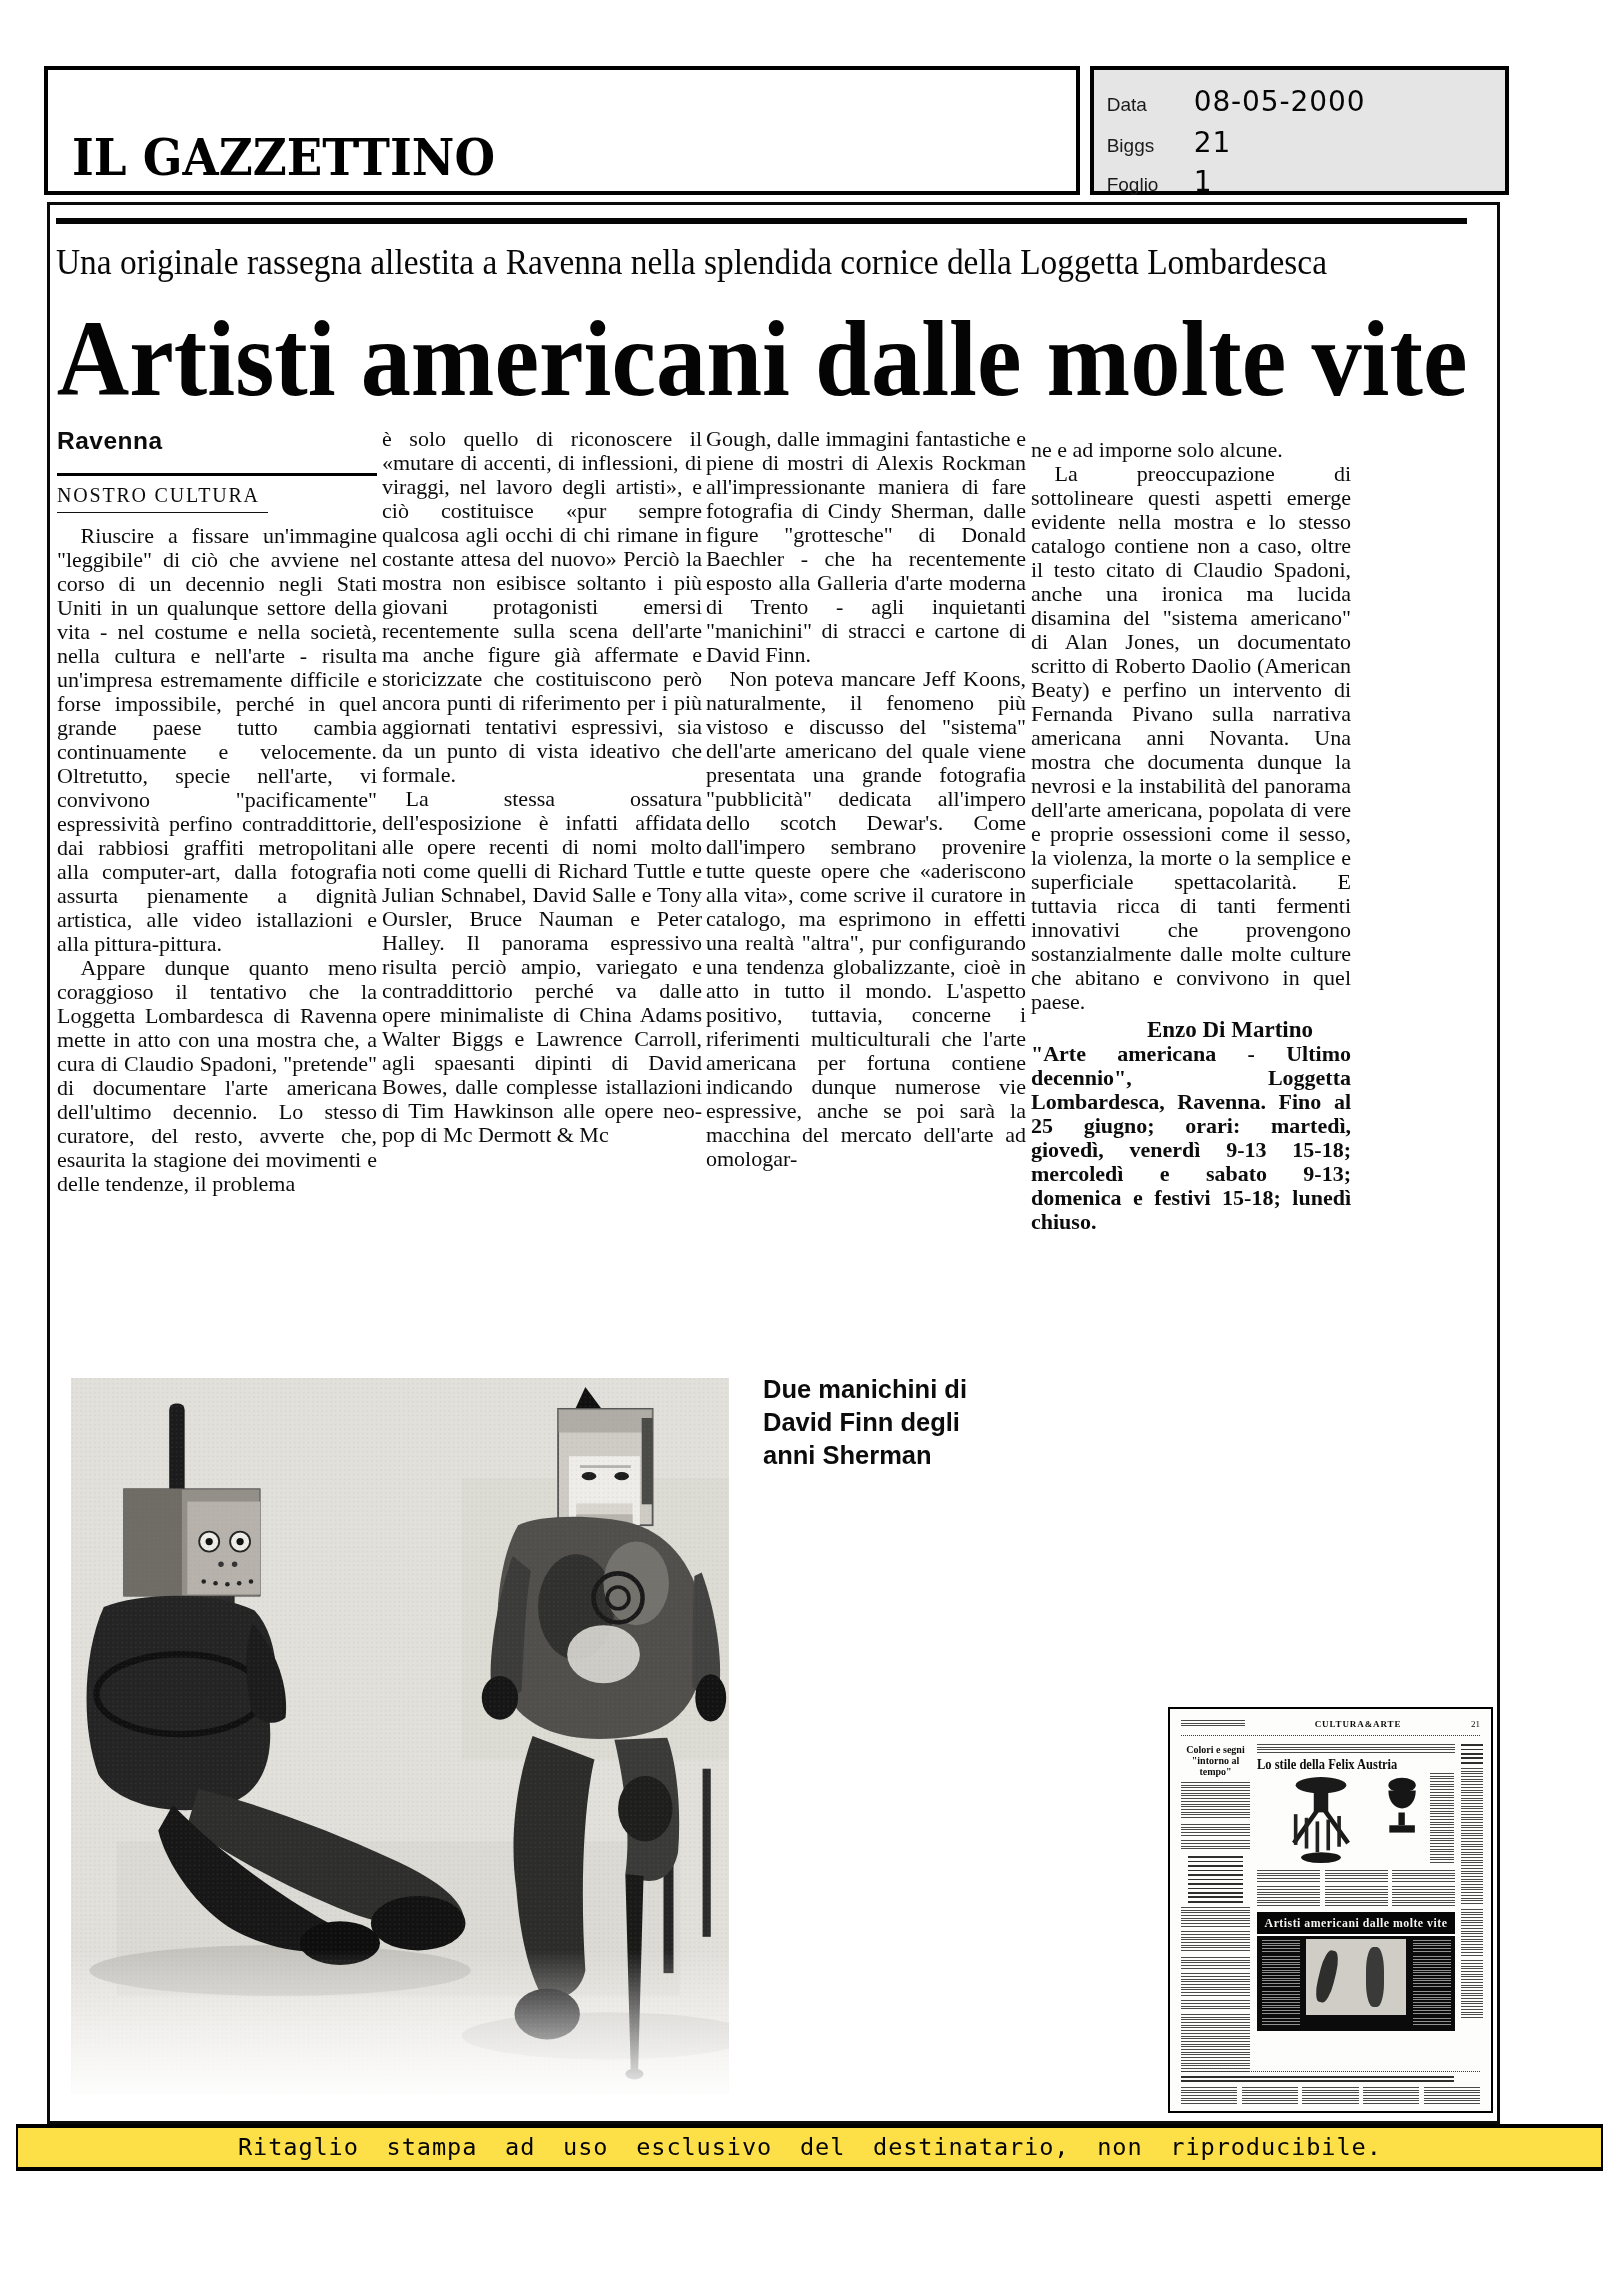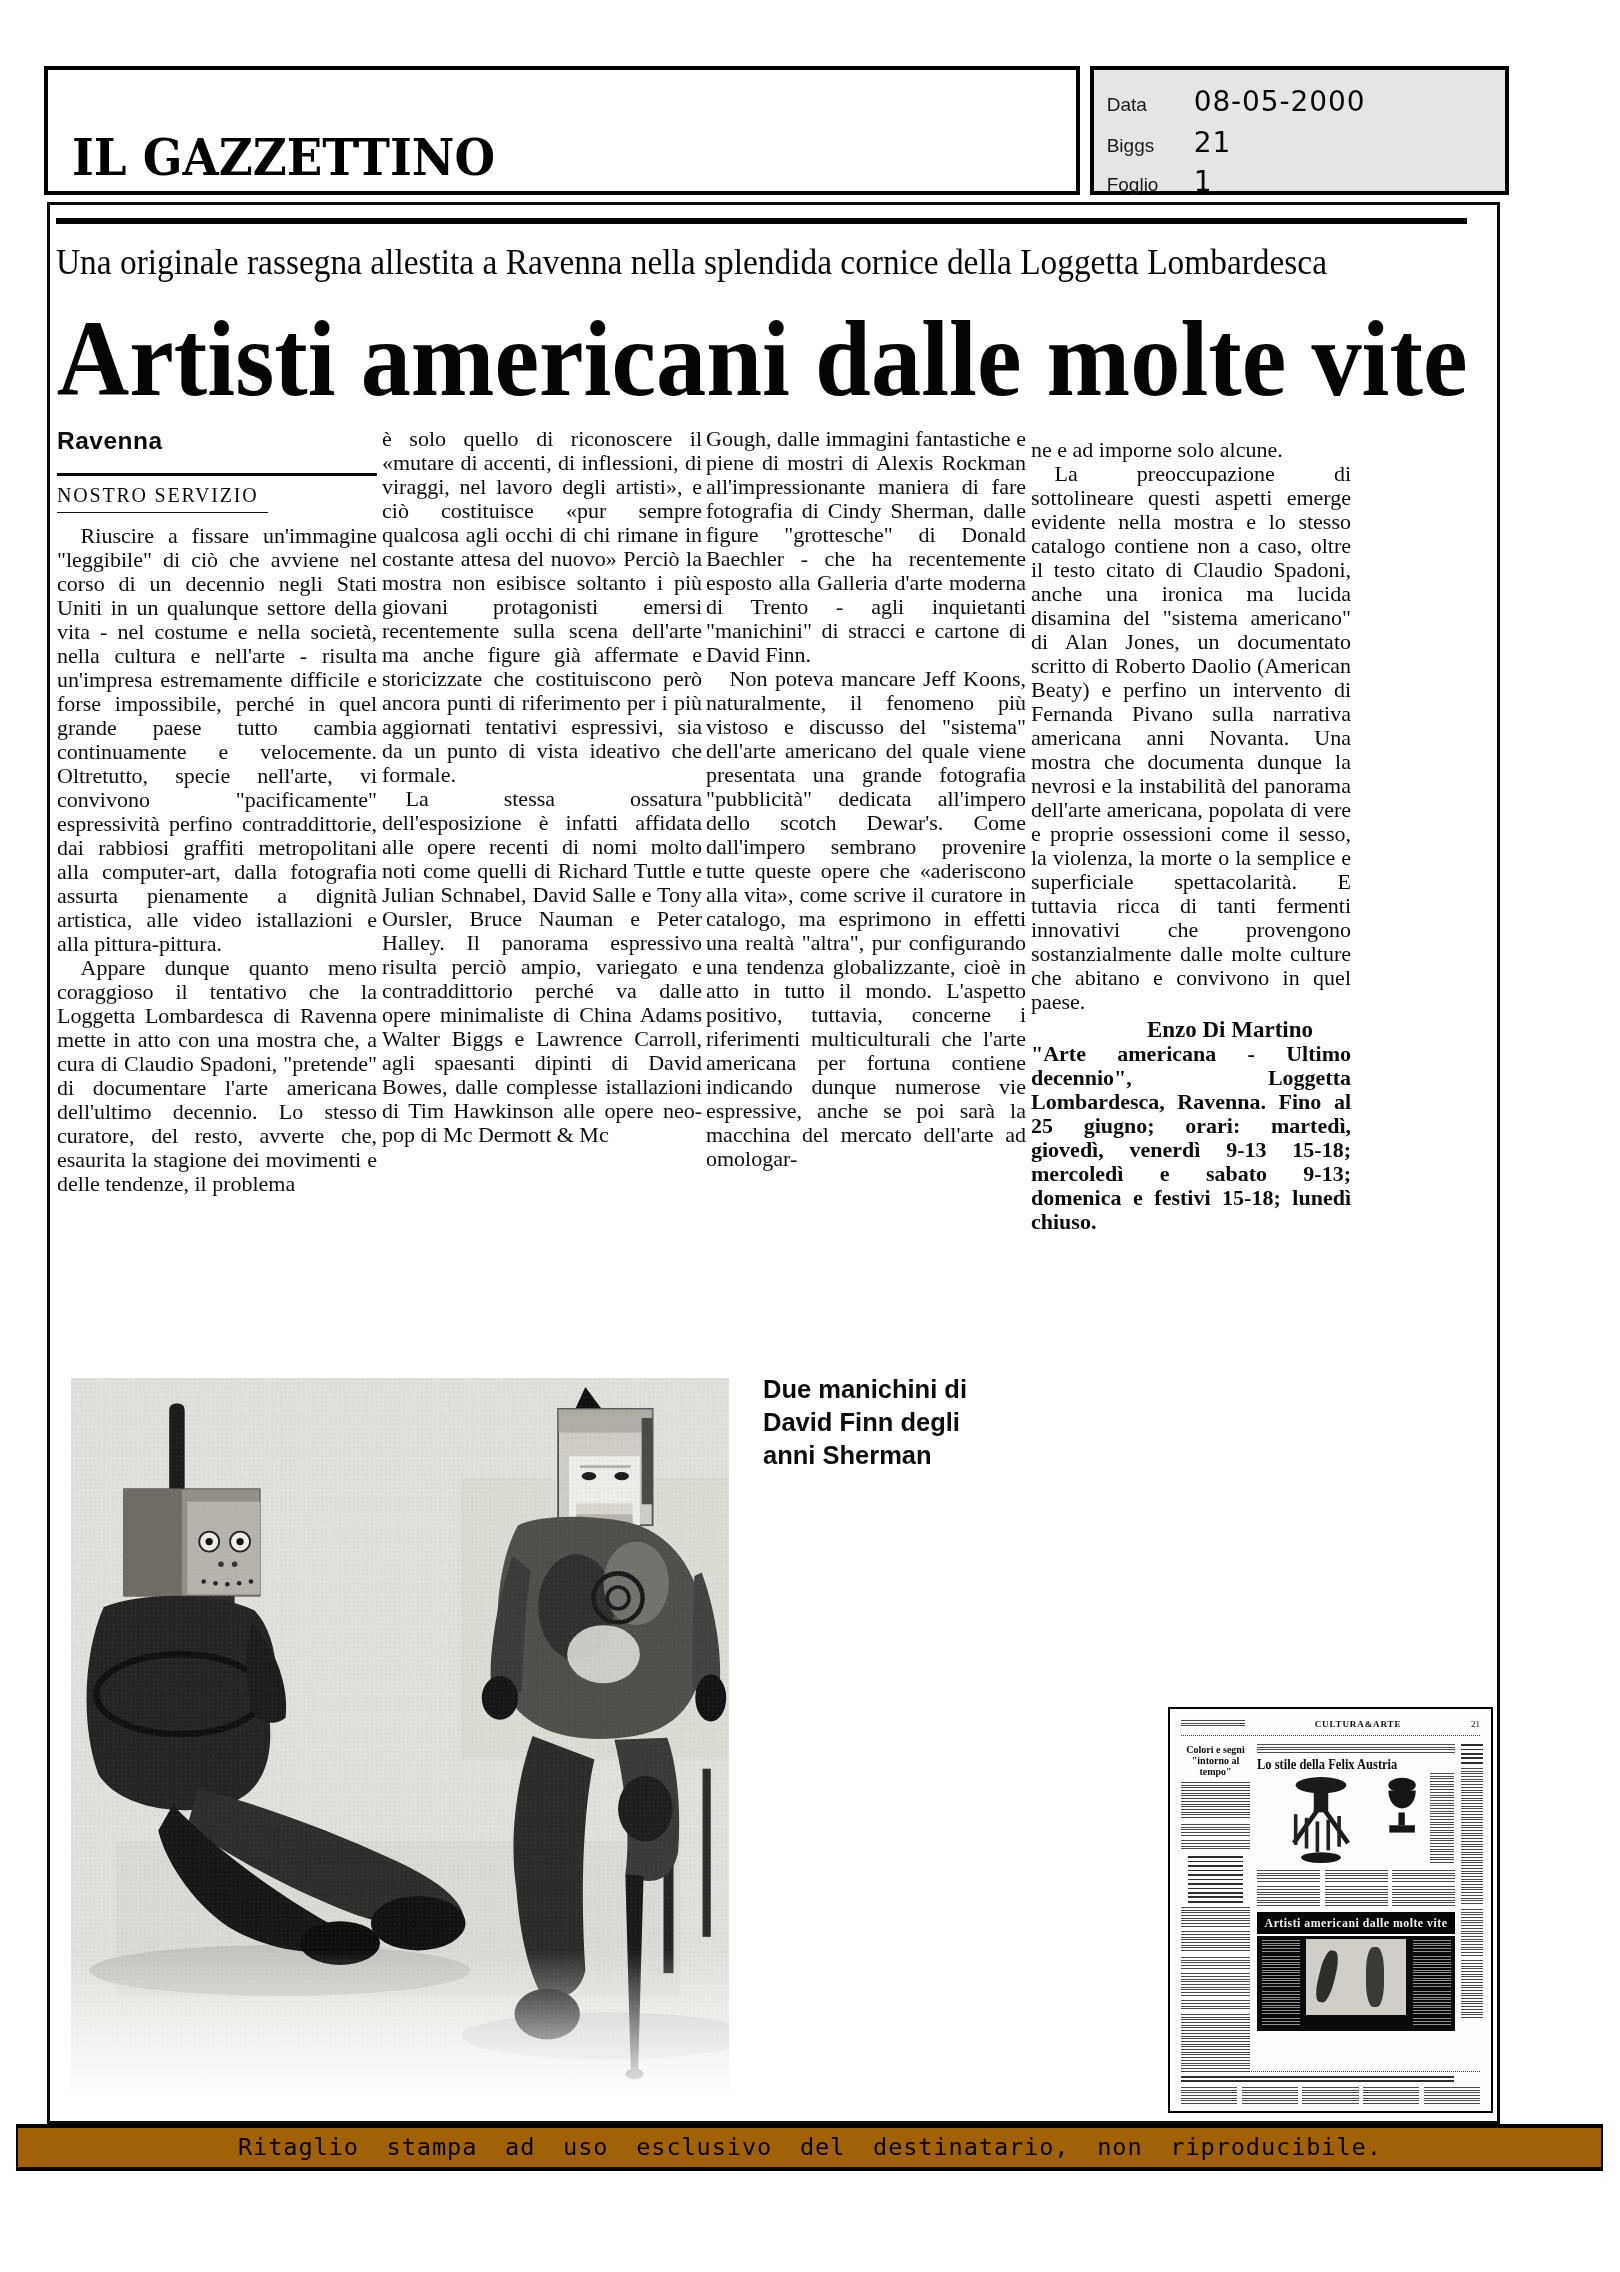--- a/index.html
+++ b/index.html
@@ -51,21 +51,21 @@
   .thumb-main { position:absolute; left:87px; top:35px; width:198px; }
   .thumb-mainhead { font-weight:bold; font-size:13.6px; white-space:nowrap; transform:scaleX(.92); transform-origin:left; margin-top:3.6px; }
   .thumb-revbar { margin-top:5.5px; height:22px; background:#060606; color:#f5f5f2; font-weight:bold; font-size:11.8px;
                   text-align:center; line-height:22px; letter-spacing:0.5px; }
   .thumb-photo { margin-top:1.8px; height:95px; background:#0b0b0b; position:relative; }
   .thumb-rightcol { position:absolute; left:291px; top:35px; width:22px; }
   .mini-fig { position:absolute; border-radius:40%; }
 
   
   .footer-strip { left:16.4px; top:2124px; width:1587px; height:47px; border-top:4.5px solid #000; border-bottom:4.5px solid #000;
-                  border-left:2.7px solid #000; border-right:2.7px solid #000; background:#a16207;
+                  border-left:2.7px solid #000; border-right:2.7px solid #000; background:#fde047;
                   font-family:"DejaVu Sans Mono", monospace; font-size:23.6px; letter-spacing:0.9px; word-spacing:12.7px;
                   text-align:center; line-height:38px; color:#050505; }
 </style>
 </head>
 <body>
 
 <div class="abs masthead-box">
   <svg width="473" height="64" style="position:absolute;left:23.6px;top:56px" viewBox="0 0 520 70">
     <text x="0" y="54" font-family="DejaVu Serif, serif" font-weight="bold" font-size="56" textLength="465" lengthAdjust="spacingAndGlyphs" fill="#000">IL GAZZETTINO</text>
   </svg>
@@ -92,21 +92,21 @@
 <svg class="abs" style="left:56px;top:238px" width="1291" height="51" viewBox="0 0 1420 56">
   <text x="0" y="40" font-family="Liberation Serif, serif" font-size="39" textLength="1398" lengthAdjust="spacingAndGlyphs" fill="#080808">Una originale rassegna allestita a Ravenna nella splendida cornice della Loggetta Lombardesca</text>
 </svg>
 
 <svg class="abs" style="left:55px;top:293px" width="1436" height="136" viewBox="0 0 1580 150">
   <text x="0" y="112" font-family="Liberation Serif, serif" font-weight="bold" font-size="118" textLength="1556" lengthAdjust="spacingAndGlyphs" fill="#040404">Artisti americani dalle molte vite</text>
 </svg>
 
 <div class="col" style="left:57px; top:429px;">
   <div class="kicker">Ravenna</div>
-  <div class="service">NOSTRO SERVIZIO</div>
+  <div class="service">NOSTRO CULTURA</div>
   <div class="service-rule"></div>
   <p class="ind">Riuscire a fissare un'immagine "leggibile" di ciò che avviene nel corso di un decennio negli Stati Uniti in un qualunque settore della vita - nel costume e nella società, nella cultura e nell'arte - risulta un'impresa estremamente difficile e forse impossibile, perché in quel grande paese tutto cambia continuamente e velocemente. Oltretutto, specie nell'arte, vi convivono "pacificamente" espressività perfino contraddittorie, dai rabbiosi graffiti metropolitani alla computer-art, dalla fotografia assurta pienamente a dignità artistica, alle video istallazioni e alla pittura-pittura.</p>
   <p class="ind">Appare dunque quanto meno coraggioso il tentativo che la Loggetta Lombardesca di Ravenna mette in atto con una mostra che, a cura di Claudio Spadoni, "pretende" di documentare l'arte americana dell'ultimo decennio. Lo stesso curatore, del resto, avverte che, esaurita la stagione dei movimenti e delle tendenze, il problema</p>
 </div>
 
 <div class="col" style="left:382px; top:427px;">
   <p>è solo quello di riconoscere il «mutare di accenti, di inflessioni, di viraggi, nel lavoro degli artisti», e ciò costituisce «pur sempre qualcosa agli occhi di chi rimane in costante attesa del nuovo» Perciò la mostra non esibisce soltanto i più giovani protagonisti emersi recentemente sulla scena dell'arte ma anche figure già affermate e storicizzate che costituiscono però ancora punti di riferimento per i più aggiornati tentativi espressivi, sia da un punto di vista ideativo che formale.</p>
   <p class="ind">La stessa ossatura dell'esposizione è infatti affidata alle opere recenti di nomi molto noti come quelli di Richard Tuttle e Julian Schnabel, David Salle e Tony Oursler, Bruce Nauman e Peter Halley. Il panorama espressivo risulta perciò ampio, variegato e contraddittorio perché va dalle opere minimaliste di China Adams Walter Biggs e Lawrence Carroll, agli spaesanti dipinti di David Bowes, dalle complesse istallazioni di Tim Hawkinson alle opere neo-pop di Mc Dermott &amp; Mc</p>
 </div>
 

